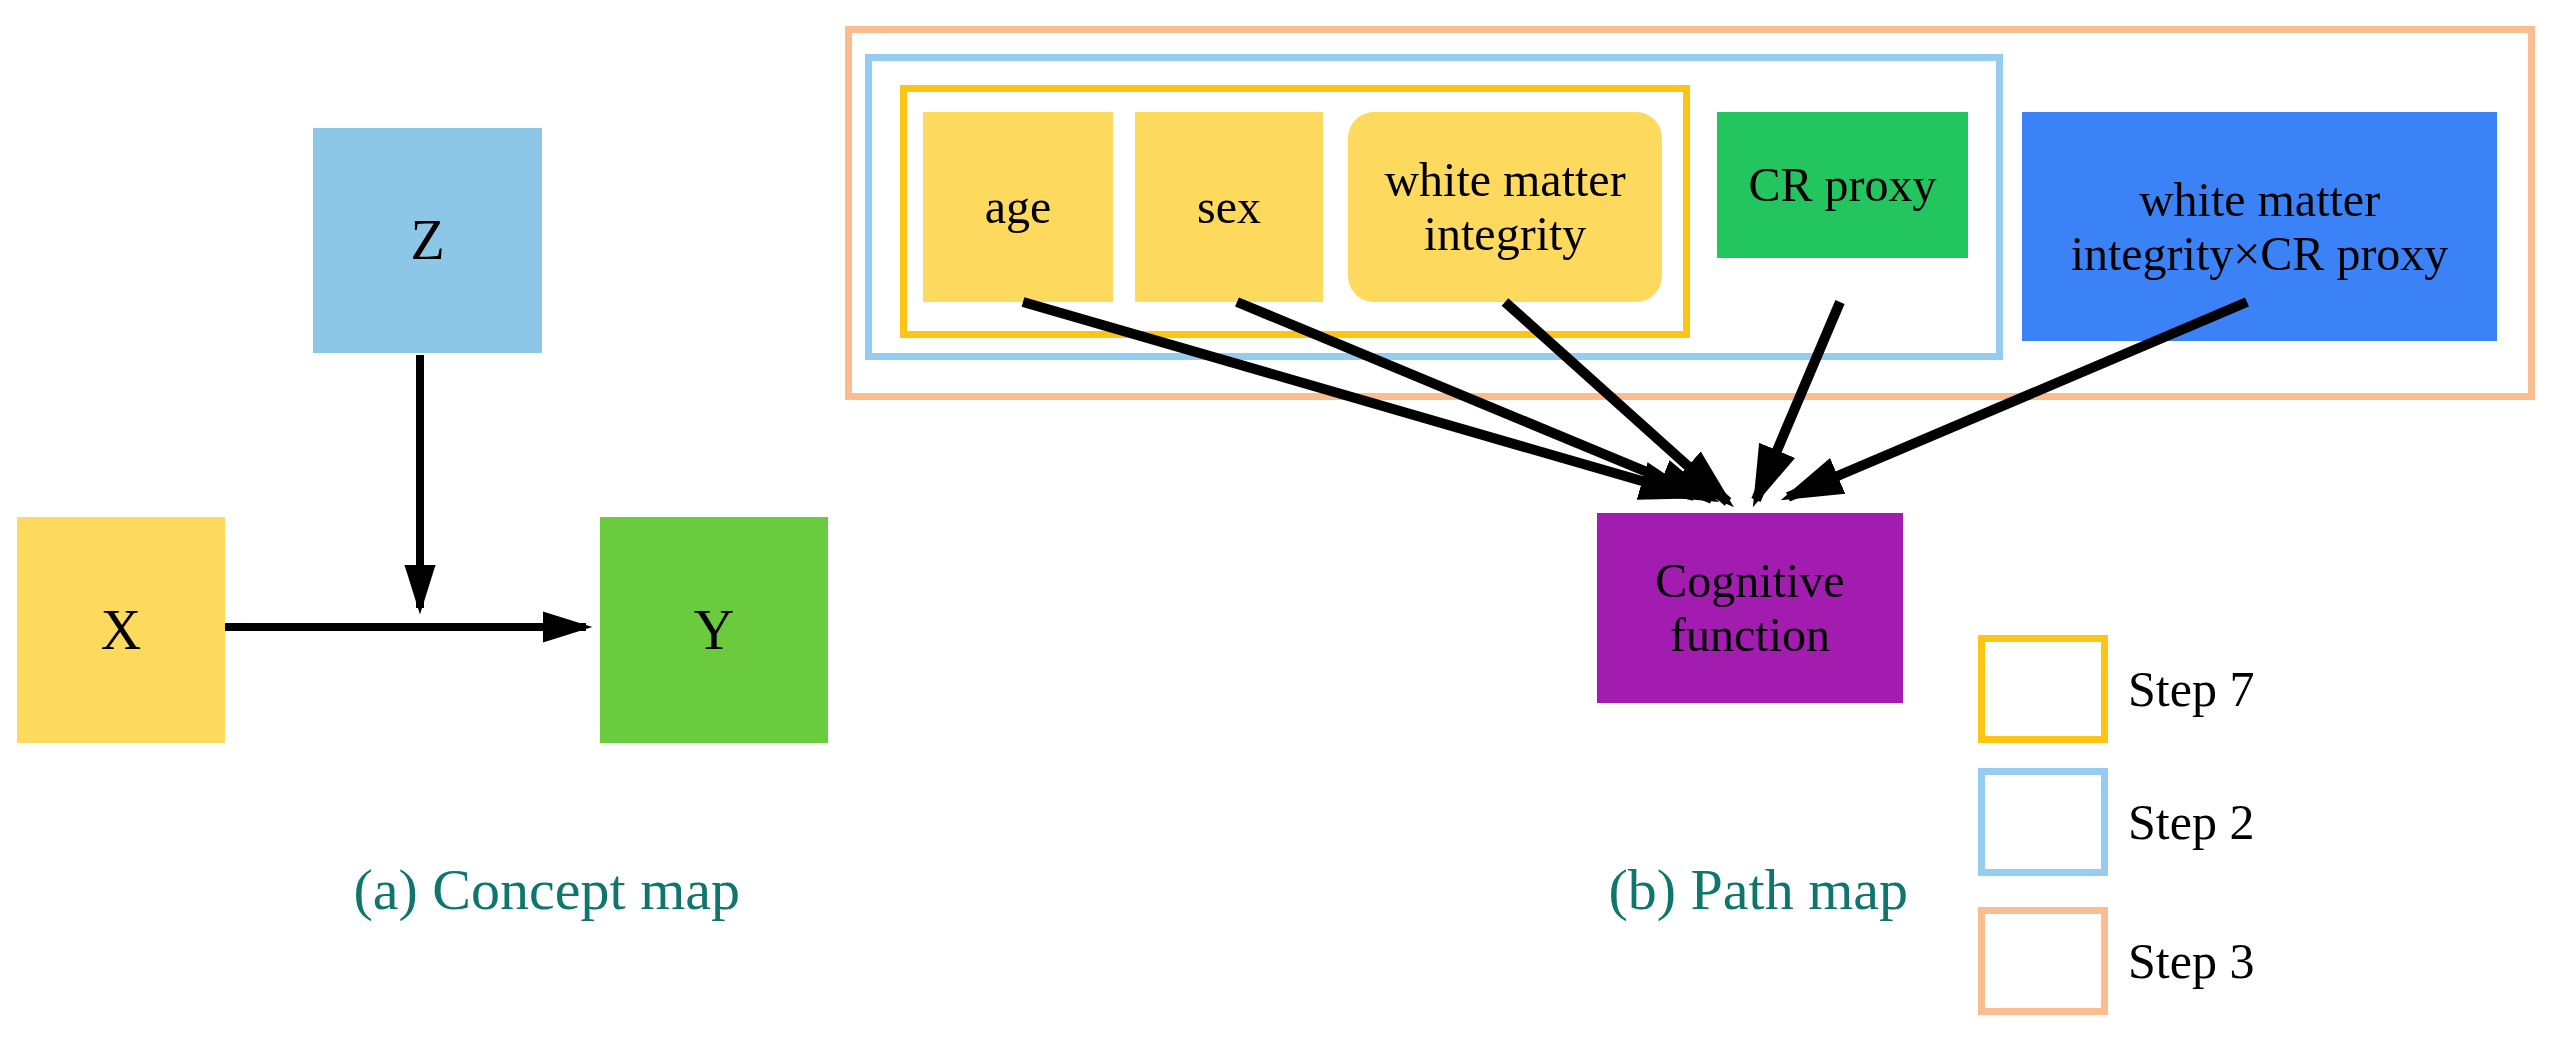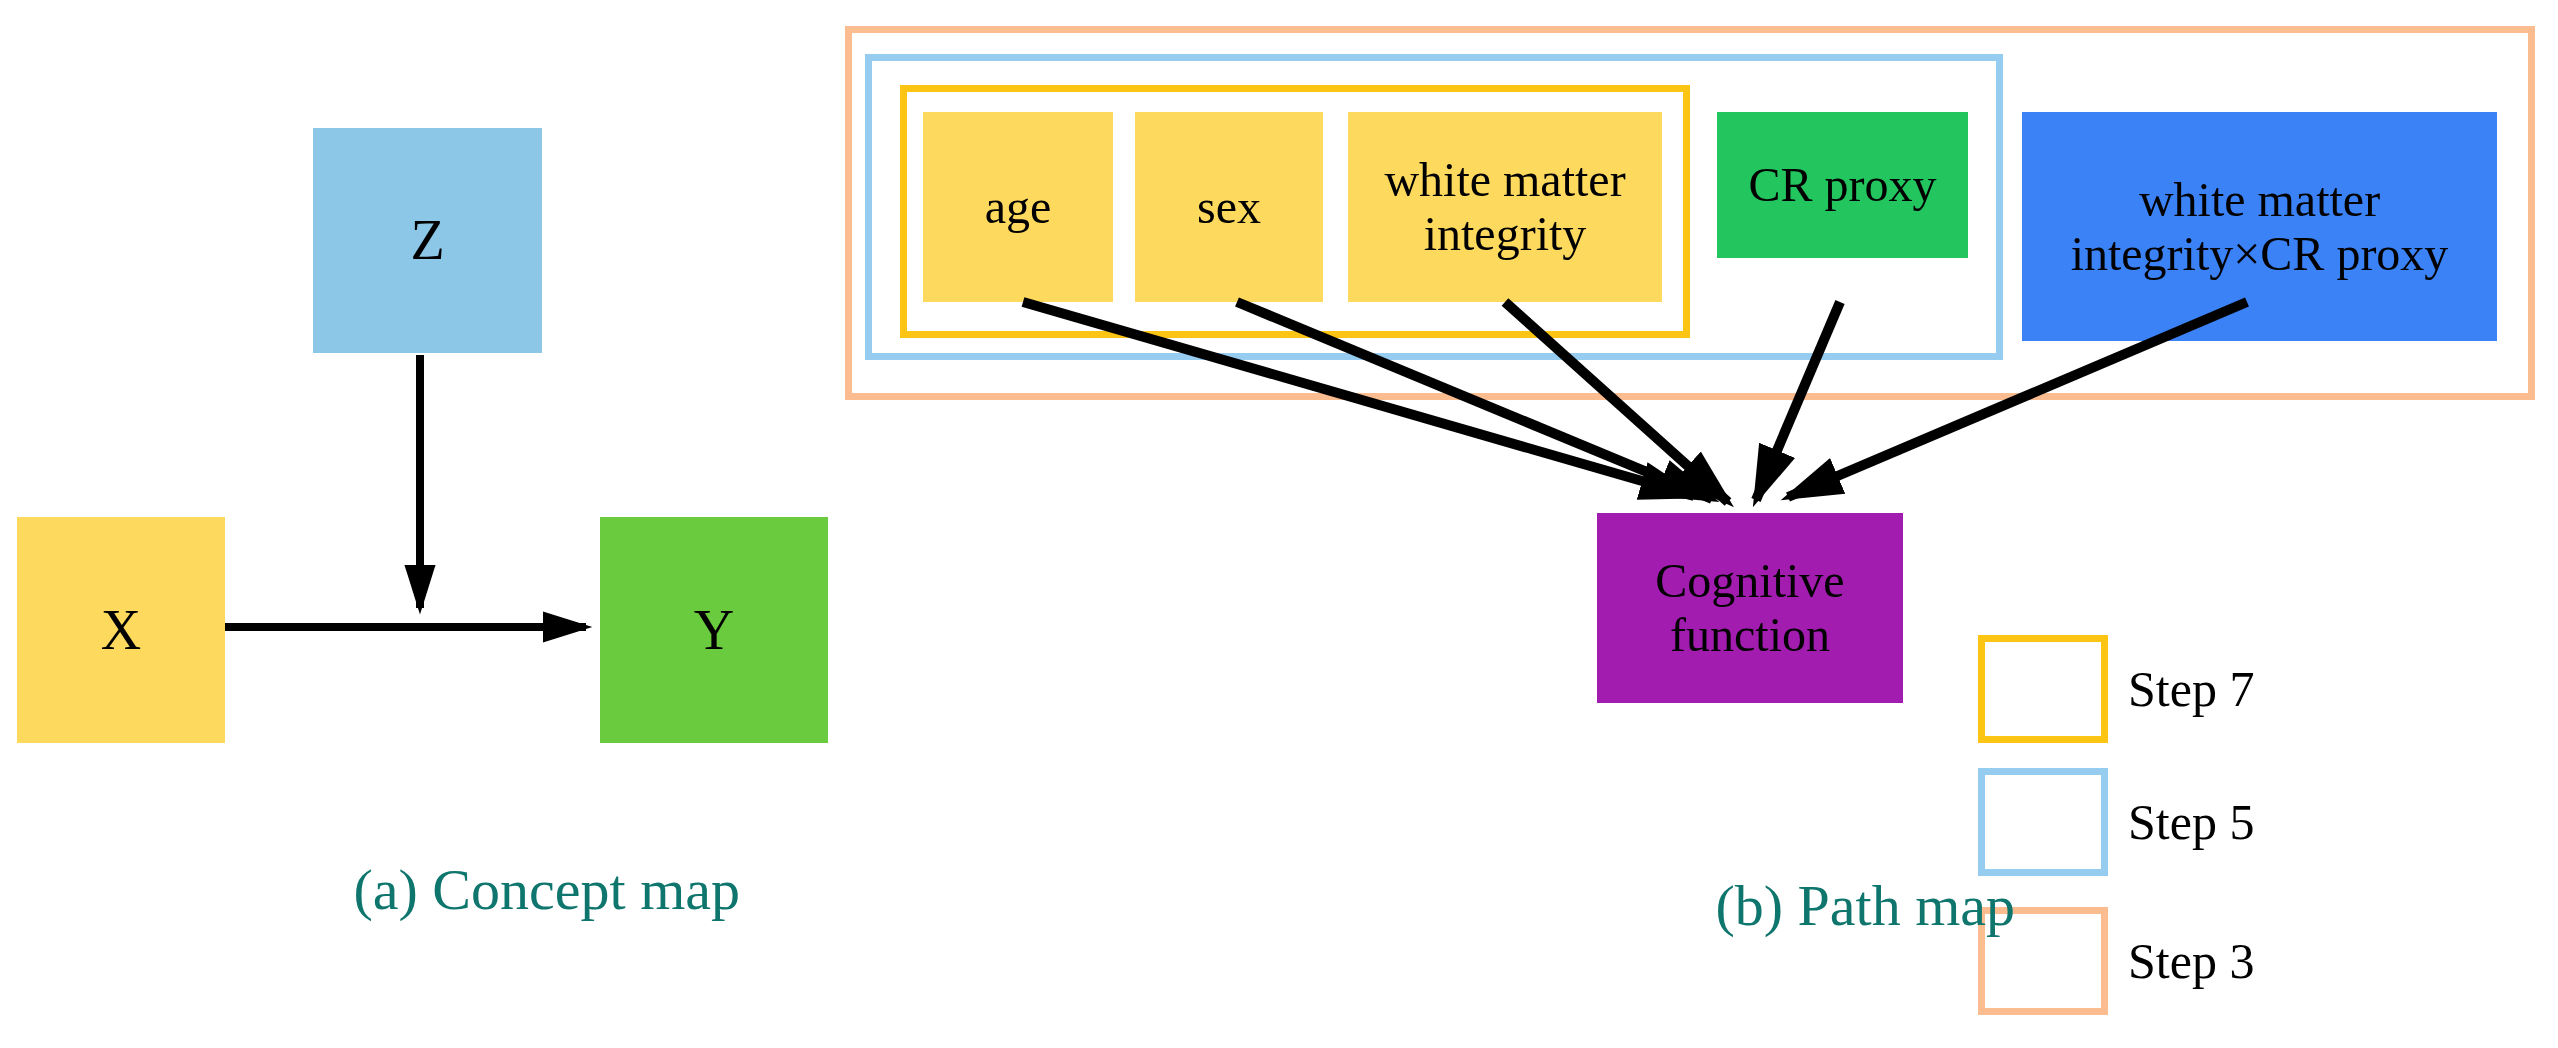--- a/index.html
+++ b/index.html
@@ -28,40 +28,40 @@
     z-index: 2;
   }
   .node.big-letter { font-size: 56px; }
   
   .node-z { left: 313px; top: 128px; width: 229px; height: 225px; background: #8CC7E8; }
   .node-x { left: 17px;  top: 517px; width: 208px; height: 226px; background: #FDD95E; }
   .node-y { left: 600px; top: 517px; width: 228px; height: 226px; background: #6BCB3E; }
   
   .node-age    { left: 923px;  top: 112px; width: 190px; height: 190px; background: #FDD95E; }
   .node-sex    { left: 1135px; top: 112px; width: 188px; height: 190px; background: #FDD95E; }
-  .node-wmi    { left: 1348px; top: 112px; width: 314px; height: 190px; background: #FDD95E; padding: 0 6px; box-sizing: border-box;}
+  .node-wmi    { left: 1348px; top: 112px; width: 314px; height: 190px; background: #FDD95E; padding: 0 6px; box-sizing: border-box; border-radius: 26px;}
   .node-cr     { left: 1717px; top: 112px; width: 251px; height: 146px; background: #22c55e; }
   .node-wmicr  { left: 2022px; top: 112px; width: 475px; height: 229px; background: #3b82f6; padding: 0 10px; box-sizing: border-box;}
   .node-outcome{ left: 1597px; top: 513px; width: 306px; height: 190px; background: #a21caf; }
   
   .frame { position: absolute; background: transparent; z-index: 1; box-sizing: border-box; }
   .frame-step3 { left: 845px; top: 26px; width: 1690px; height: 374px; border: 7px solid #FBBC90; }
   .frame-step2 { left: 865px; top: 54px; width: 1138px; height: 306px; border: 7px solid #95CCEF; }
   .frame-step1 { left: 900px; top: 85px; width: 790px;  height: 253px; border: 7px solid #FCC514; }
   
   .caption {
     position: absolute;
     font-size: 58px;
     color: #0f766e;
     text-align: right;
     z-index: 2;
     white-space: nowrap;
   }
   .caption-a { left: 180px; top: 856px; width: 560px; }
-  .caption-b { left: 1655px; top: 856px; width: 360px; margin-top: 16px; }
+  .caption-b { left: 1548px; top: 856px; width: 360px; }
   .legend-swatch {
     position: absolute;
     left: 1978px;
     width: 130px;
     height: 108px;
     background: #ffffff;
     box-sizing: border-box;
   }
   .legend-swatch.s1 { top: 635px; border: 7px solid #FCC514; }
   .legend-swatch.s2 { top: 768px; border: 7px solid #95CCEF; }
@@ -127,17 +127,17 @@
   <div class="node node-cr">CR proxy</div>
   <div class="node node-wmicr">white matter integrity×CR proxy</div>
 
   <div class="node node-outcome">Cognitive function</div>
 
   <div class="caption caption-b">(b) Path map</div>
 
   <div class="legend-swatch s1"></div>
   <div class="legend-label  s1">Step 7</div>
   <div class="legend-swatch s2"></div>
-  <div class="legend-label  s2">Step 5</div>
+  <div class="legend-label  s2">Step 2</div>
   <div class="legend-swatch s3"></div>
   <div class="legend-label  s3">Step 3</div>
 
 </div>
 
 </body></html>

